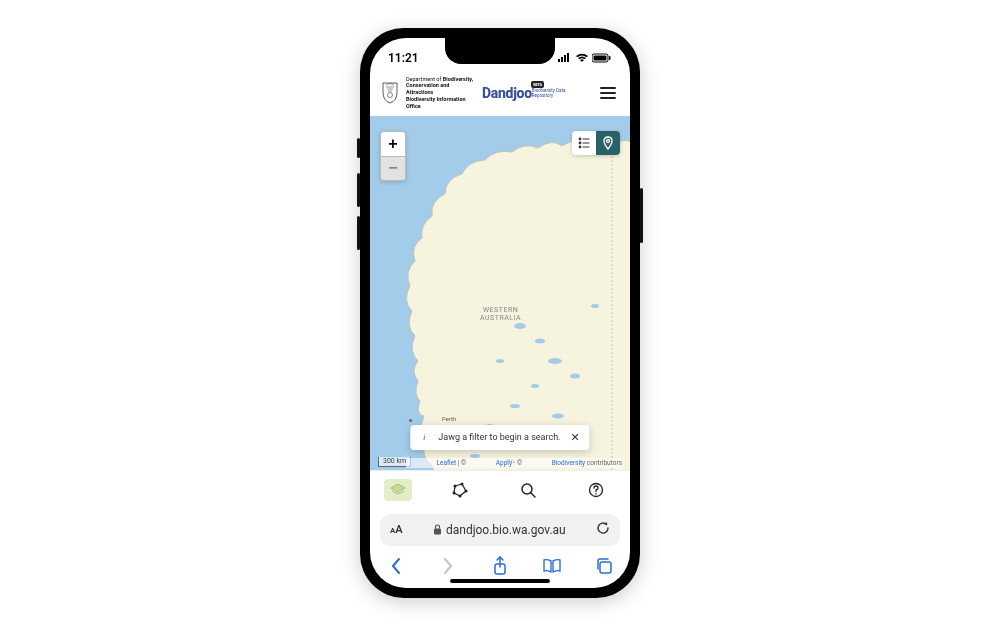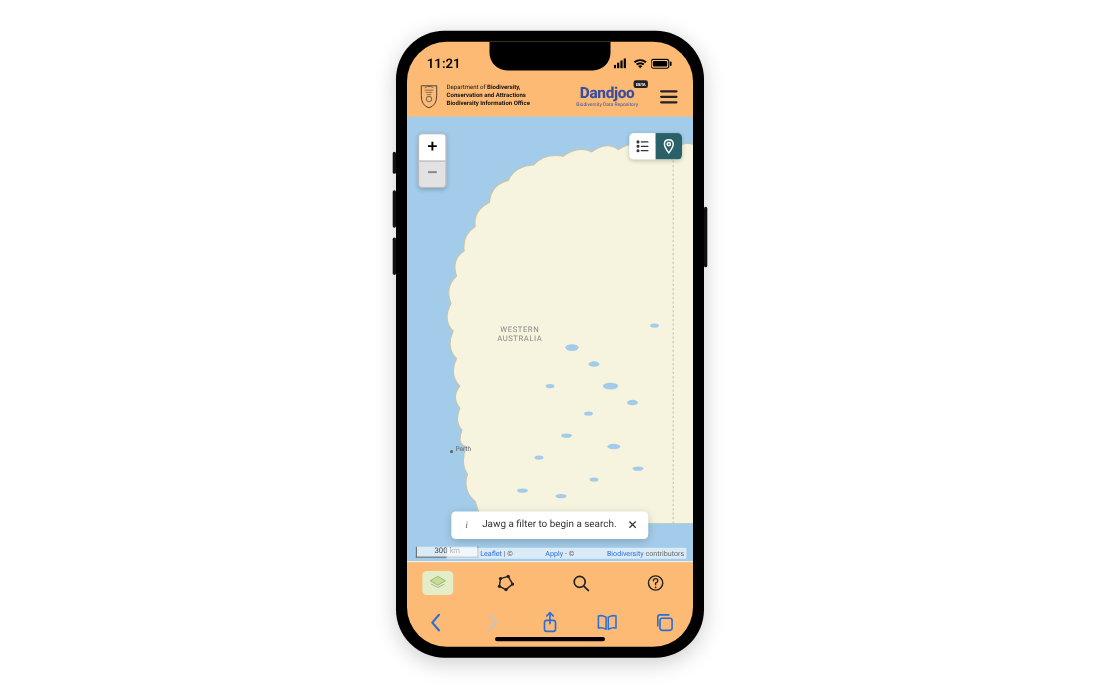--- a/index.html
+++ b/index.html
@@ -24,21 +24,21 @@
   
   .side-btn { position: absolute; background: #111; border-radius: 2px; }
   .side-btn.mute { left: -3px; top: 110px; width: 3px; height: 20px; }
   .side-btn.vol1 { left: -3px; top: 145px; width: 3px; height: 34px; }
   .side-btn.vol2 { left: -3px; top: 188px; width: 3px; height: 34px; }
   .side-btn.pwr  { right: -3px; top: 160px; width: 3px; height: 55px; }
 
   .screen {
     width: 100%;
     height: 100%;
-    background: #fdba74;
+    background: #ffffff;
     border-radius: 36px;
     overflow: hidden;
     position: relative;
     display: flex;
     flex-direction: column;
   }
   .notch {
     position: absolute;
     top: 0; left: 50%;
     transform: translateX(-50%);
@@ -66,21 +66,21 @@
     padding: 4px 10px 6px;
     gap: 6px;
   }
   .crest {
     width: 20px; height: 24px;
     display:flex;align-items:center;justify-content:center;
   }
   .dept-text { font-size: 5.5px; line-height: 1.25; color: #111; }
   .dept-text .l1 { font-weight: 400; }
   .dept-text b { font-weight: 700; }
-  .brand { margin-left: auto; display:flex; flex-direction:column; align-items:center; }
+  .brand { margin-left: auto; display:flex; flex-direction:row; align-items:center; }
   .brand-name { font-size: 14px; font-weight: 800; color: #3a4ea0; letter-spacing: -0.3px; position:relative; }
   .brand-name .beta { position:absolute; top:-4px; right:-12px; font-size:4px; background:#222; color:#fff; padding:1px 2px; border-radius:2px; font-weight:600; }
   .brand-sub { font-size: 4.5px; color: #3a4ea0; }
   .hamburger { margin-left: 10px; display:flex; flex-direction:column; gap:3px; cursor:pointer; padding:4px; }
   .hamburger span { width:16px; height:2px; background:#222; border-radius:1px; }
 
   .map-area {
     flex: 1;
     position: relative;
     background: #a3ccea;
@@ -93,20 +93,21 @@
   }
   .land-path { fill: #f6f3df; stroke: #c8c4a8; stroke-width: 1; }
   .lake { fill: #a3ccea; }
   .map-label {
     position: absolute;
     font-size: 7px;
     letter-spacing: 0.5px;
     color: #888;
     text-align: center;
     line-height: 1.2;
+    margin-left: 28px;
   }
   .label-wa { top: 190px; left: 82px; }
   .label-perth { top: 299px; left: 44px; font-size:6px; color:#666; letter-spacing:0; }
   .perth-dot { position:absolute; top:303px; left:39px; width:3px;height:3px;background:#666;border-radius:50%; }
 
   .zoom-ctrl {
     position: absolute; top: 15px; left: 10px;
     display:flex; flex-direction:column;
     border:1px solid #bbb; border-radius:4px; overflow:hidden;
     box-shadow: 0 1px 4px rgba(0,0,0,0.2);
@@ -142,21 +143,21 @@
     padding: 6px 8px; gap:8px;
     font-size: 9px; color:#333;
     white-space: nowrap;
   }
   .toast .info { font-family: serif; font-style: italic; font-size:9px; width:12px; text-align:center; color:#666; }
   .toast .close { cursor:pointer; font-size:11px; padding:0 2px; }
 
   .scale-bar {
     position:absolute; bottom:3px; left:8px;
     border:1px solid #666; border-top:none;
-    font-size:7px; padding:0 16px 1px; background:rgba(255,255,255,0.6);
+    font-size:7px; padding:0 4px 1px; background:rgba(255,255,255,0.6);
     color:#444;
     text-align:center;
   }
   .attribution {
     position:absolute; bottom:2px; right:6px;
     font-size:6.5px; color:#666; background:rgba(255,255,255,0.6);
     padding:1px 2px;
   }
   .attribution a { color:#2a6fd6; text-decoration:none;padding-left:28px; }
 
@@ -350,20 +351,36 @@
       </div>
       <div class="tool">
         <svg width="16" height="16">
             <circle cx="8" cy="8" r="6.5" fill="none" stroke="#222" stroke-width="1.3"></circle>
             <path d="M6 6 Q6 4 8 4 Q10 4 10 6 Q10 7.5 8 8 L8 9.5" fill="none" stroke="#222" stroke-width="1.3" stroke-linecap="round"></path>
             <circle cx="8" cy="12" r="0.8" fill="#222"></circle>
           </svg>
       </div>
     </div>
 
+    <div class="url-bar">
+      <span class="aa"><small>A</small>A</span>
+      <span class="domain">
+        <svg width="9" height="11">
+            <rect x="1" y="4.5" width="7" height="6" rx="1.2" fill="#555"></rect>
+            <path d="M2.5 4.5 V3 Q2.5 1 4.5 1 Q6.5 1 6.5 3 V4.5" fill="none" stroke="#555" stroke-width="1.2"></path>
+          </svg>
+        <span>dandjoo.bio.wa.gov.au</span>
+      </span>
+      <span class="refresh">
+        <svg width="14" height="14">
+            <path d="M12 7 A5 5 0 1 1 10.5 3.5" fill="none" stroke="#333" stroke-width="1.4" stroke-linecap="round"></path>
+            <path d="M11 1 L11.2 4 L8.2 3.6 Z" fill="#333"></path>
+          </svg>
+      </span>
+    </div>
 
     <div class="browser-toolbar">
       <div class="tb">
         <svg width="12" height="18">
             <path d="M9 2 L3 9 L9 16" fill="none" stroke="#2a6fd6" stroke-width="2" stroke-linecap="round" stroke-linejoin="round"></path>
           </svg>
       </div>
       <div class="tb">
         <svg width="12" height="18">
             <path d="M3 2 L9 9 L3 16" fill="none" stroke="#c4c4c8" stroke-width="2" stroke-linecap="round" stroke-linejoin="round"></path>

